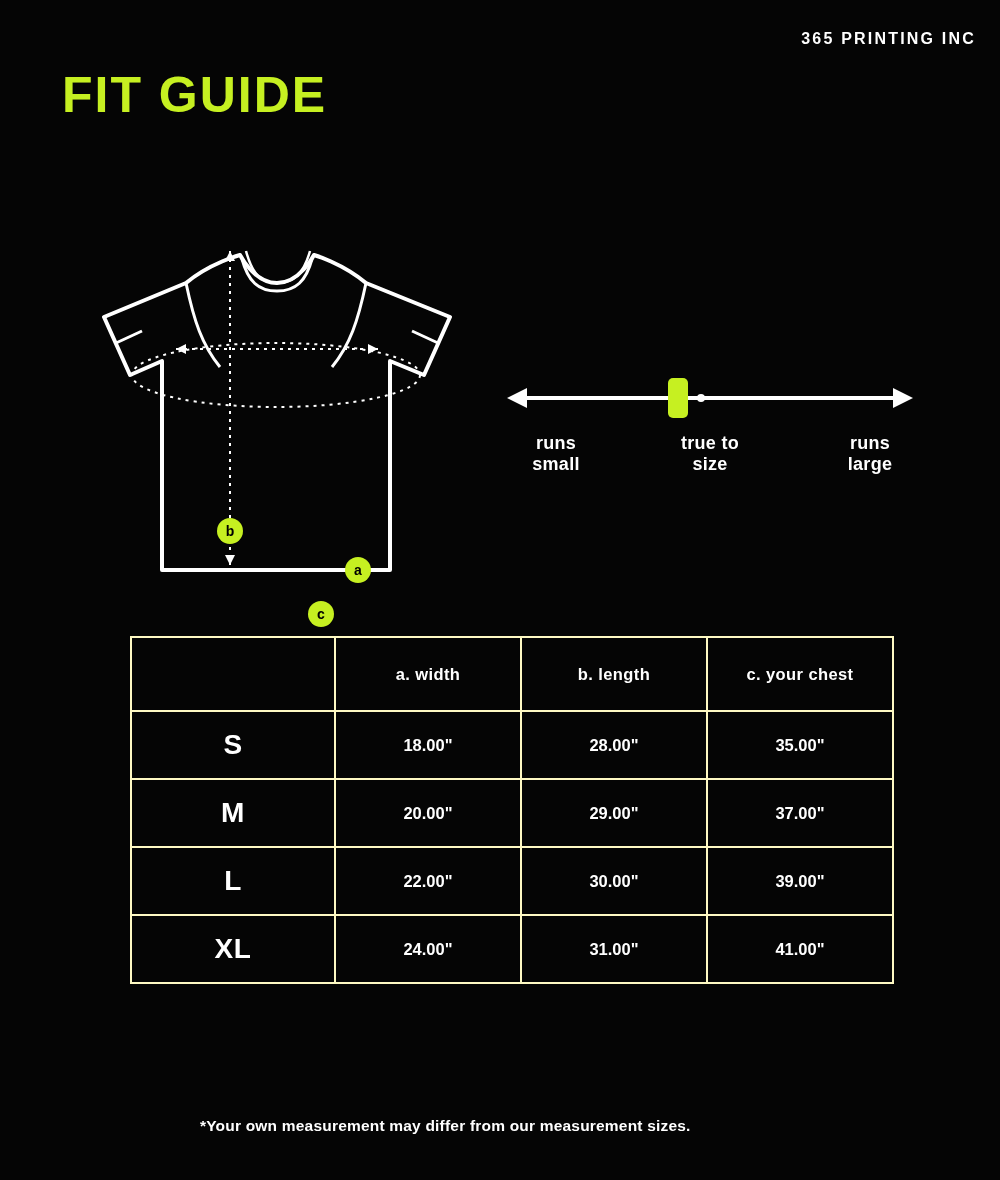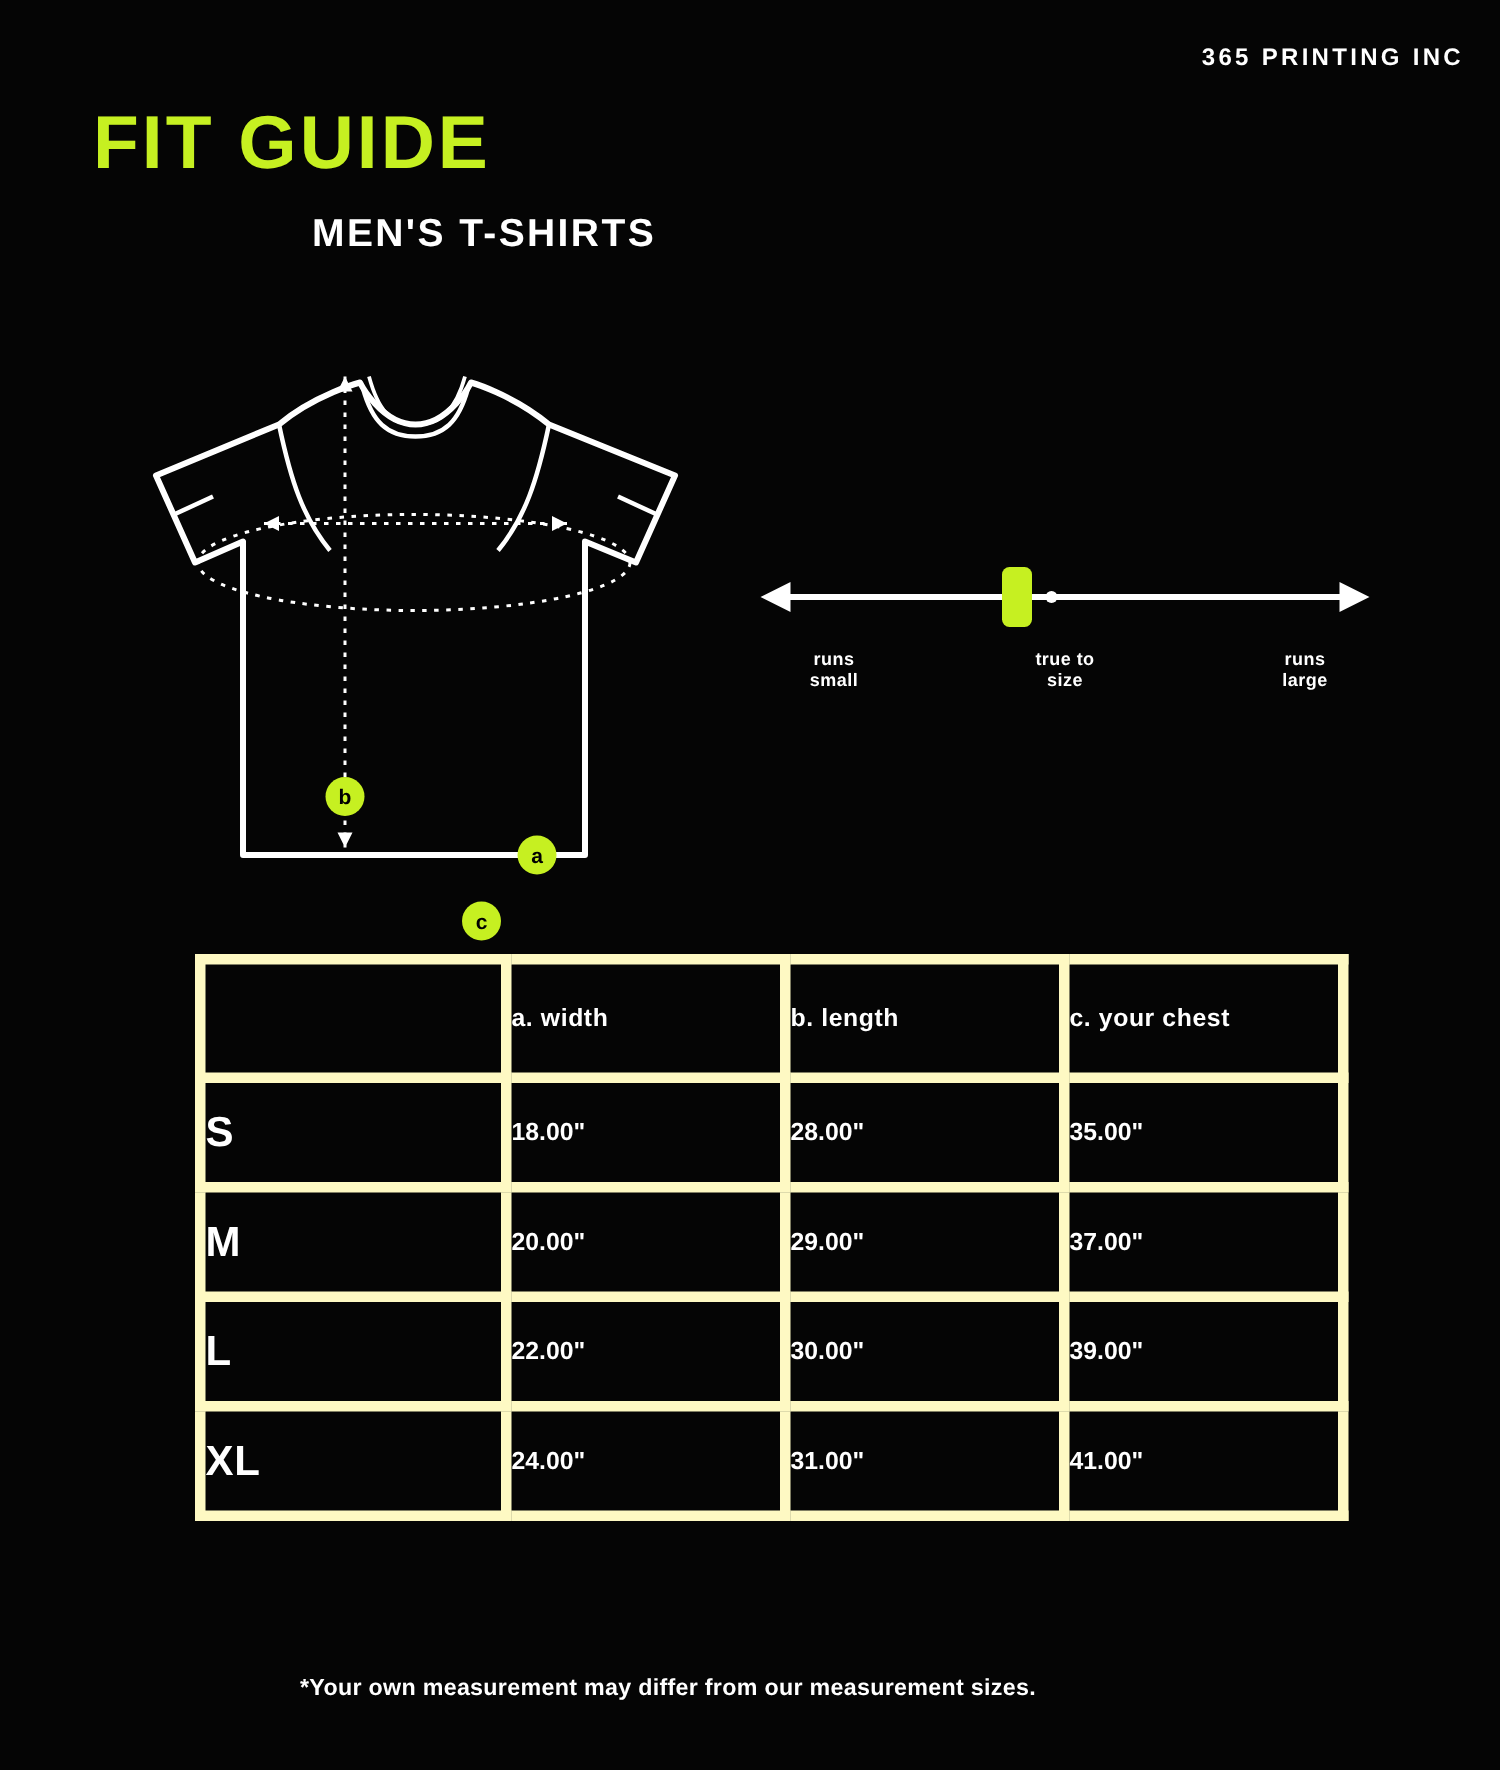--- a/index.html
+++ b/index.html
@@ -86,21 +86,21 @@
   
   .scale {
     position: absolute;
     left: 505px;
     top: 370px;
     width: 410px;
     height: 110px;
   }
   .scale-label {
     position: absolute;
-    font-size: 12px;
+    font-size: 18px;
     font-weight: bold;
     color: #ffffff;
     text-align: center;
     line-height: 1.15;
     letter-spacing: .3px;
   }
   .lbl-small { left: 6px;  top: 63px; width: 90px; }
   .lbl-true  { left: 150px; top: 63px; width: 110px; }
   .lbl-large { left: 320px; top: 63px; width: 90px; }
 
@@ -108,22 +108,22 @@
   table.size-table {
     position: absolute;
     left: 130px;
     top: 636px;
     width: 762px;
     border-collapse: collapse;
     table-layout: fixed;
   }
   table.size-table th,
   table.size-table td {
-    border: 7px solid #fef9c3;
-    text-align: left;
+    border: 2px solid #fef9c3;
+    text-align: center;
     color: #ffffff;
     padding: 0;
   }
   table.size-table thead th {
     height: 72px;
     font-size: 16.5px;
     font-weight: bold;
     letter-spacing: .4px;
   }
   table.size-table tbody td {
@@ -151,21 +151,20 @@
   }
 </style>
 </head>
 <body>
 
 <div class="page">
 
   <div class="brand">365 PRINTING INC</div>
 
   <div class="title">FIT GUIDE</div>
-  <div class="subtitle">MEN'S T-SHIRTS</div>
 
   <div class="shirt-wrap">
     <svg width="400" height="360" viewBox="0 0 400 360">
 
       <path d="M150 30 C150 30 120 38 96 58 L14 92 L40 150 L72 136 L72 345 L300 345 L300 136 L334 150 L360 92 L276 58 C252 38 224 30 224 30 C224 30 210 58 187 58 C164 58 150 30 150 30 Z" fill="none" stroke="#ffffff" stroke-width="4" stroke-linejoin="round"></path>
 
       <path d="M152 34 C158 56 168 66 187 66 C206 66 216 56 222 34" fill="none" stroke="#ffffff" stroke-width="3"></path>
       <path d="M156 26 C162 48 170 58 187 58 C204 58 214 48 220 26" fill="none" stroke="#ffffff" stroke-width="2.5"></path>
 
       <path d="M96 58 C104 96 112 120 130 142" fill="none" stroke="#ffffff" stroke-width="3"></path>

